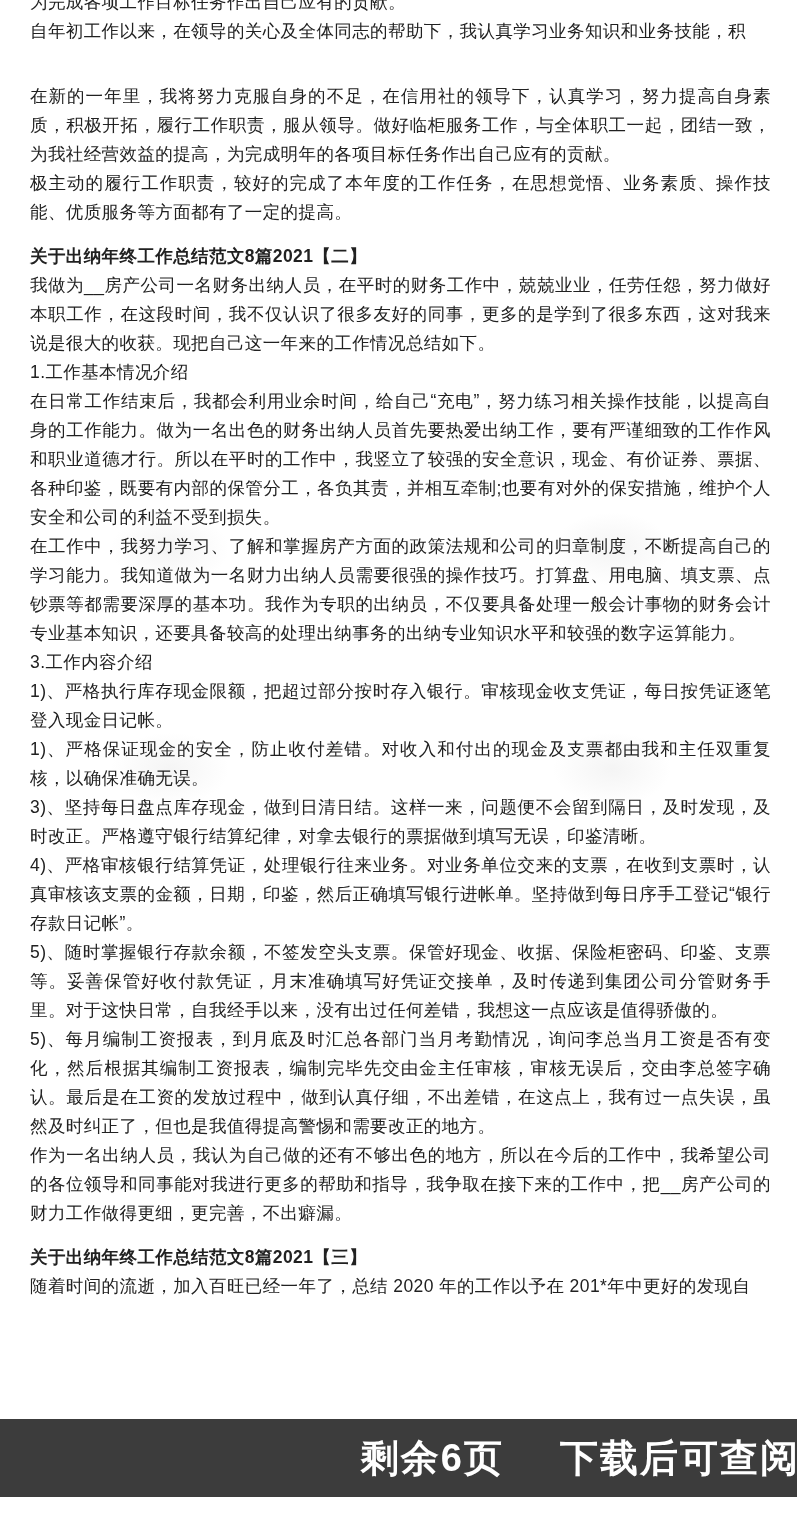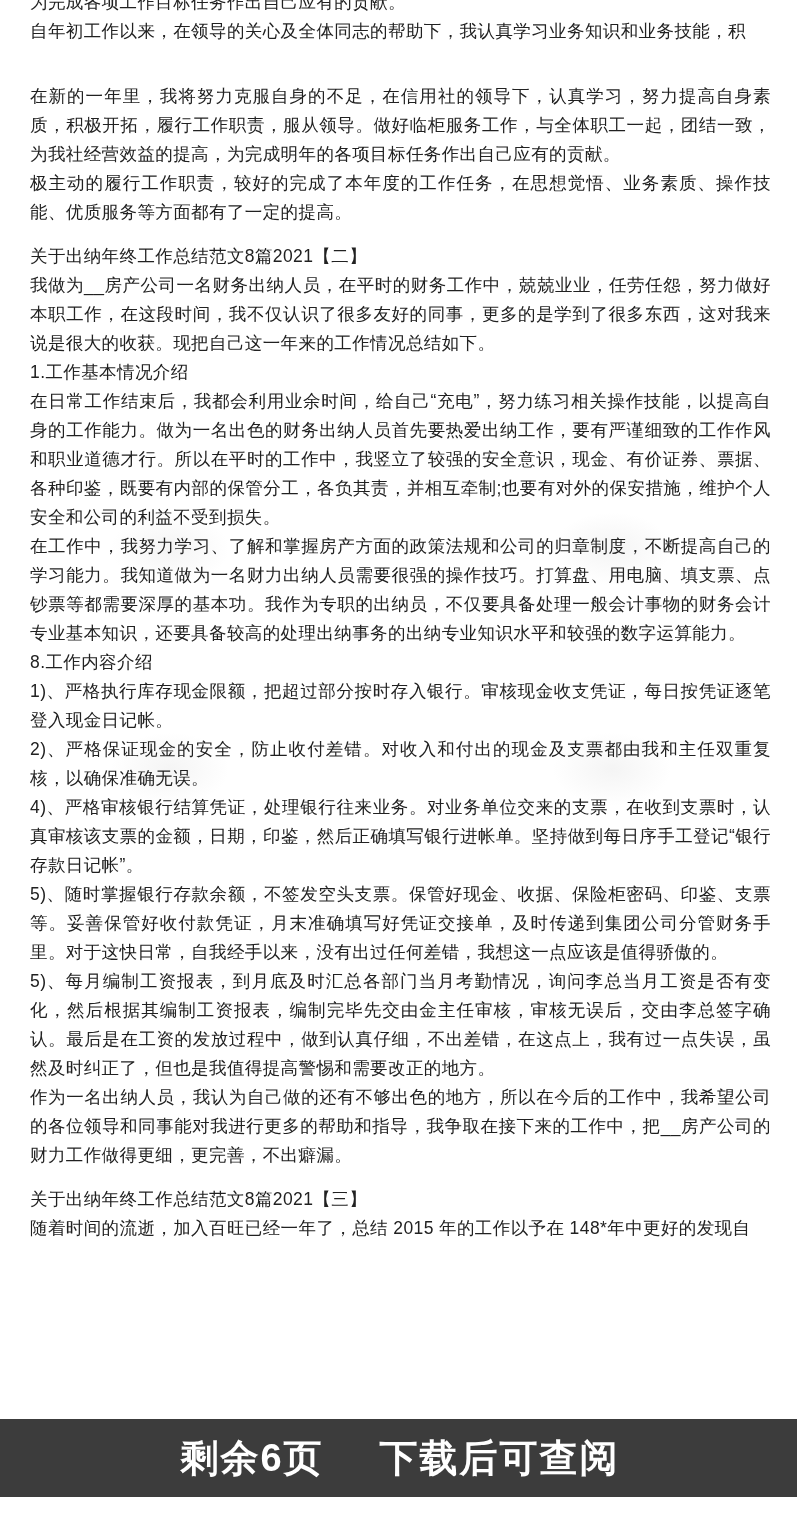--- a/index.html
+++ b/index.html
@@ -12,35 +12,35 @@
     position:relative; width:797px; height:1526px;
     background:#ffffff; overflow:hidden;
   }
   .content {
     position:absolute; left:30px; top:-12px; width:741px;
     color:#212121; font-size:17.5px; line-height:29px;
     letter-spacing:0.4px; text-align:justify;
   }
   .para { text-align:justify; }
   .clipped { white-space:nowrap; overflow:hidden; }
-  .heading { font-weight:400; }
+  .heading { font-weight:700; }
   .page-gap { height:36px; }
   .blank { height:15px; }
   .wm {
     position:absolute; width:120px; height:74px; pointer-events:none;
     background:radial-gradient(ellipse at center, rgba(150,150,150,0.10) 0%, rgba(150,150,150,0.0) 70%);
   }
   .wm1 { left:110px; top:512px; }
   .wm2 { left:552px; top:512px; }
   .wm3 { left:110px; top:732px; }
   .wm4 { left:552px; top:732px; }
   .banner {
     position:absolute; left:0; top:1419px; width:800px; height:78px;
     background:#3c3c3c; color:#ffffff;
-    display:flex; align-items:center; justify-content:center; gap:56px;
+    display:flex; align-items:center; justify-content:flex-end; gap:56px;
     font-size:38px; font-weight:700; letter-spacing:2px;
     cursor:pointer;
   }
 </style>
 </head>
 <body>
 
 <div class="page">
 
   <div class="wm wm1"></div>
@@ -53,30 +53,31 @@
     <p class="para">自年初工作以来，在领导的关心及全体同志的帮助下，我认真学习业务知识和业务技能，积</p>
     <div class="page-gap"></div>
     <p class="para">在新的一年里，我将努力克服自身的不足，在信用社的领导下，认真学习，努力提高自身素质，积极开拓，履行工作职责，服从领导。做好临柜服务工作，与全体职工一起，团结一致，为我社经营效益的提高，为完成明年的各项目标任务作出自己应有的贡献。</p>
     <p class="para">极主动的履行工作职责，较好的完成了本年度的工作任务，在思想觉悟、业务素质、操作技能、优质服务等方面都有了一定的提高。</p>
     <div class="blank"></div>
     <p class="para heading">关于出纳年终工作总结范文8篇2021【二】</p>
     <p class="para">我做为__房产公司一名财务出纳人员，在平时的财务工作中，兢兢业业，任劳任怨，努力做好本职工作，在这段时间，我不仅认识了很多友好的同事，更多的是学到了很多东西，这对我来说是很大的收获。现把自己这一年来的工作情况总结如下。</p>
     <p class="para">1.工作基本情况介绍</p>
     <p class="para">在日常工作结束后，我都会利用业余时间，给自己“充电”，努力练习相关操作技能，以提高自身的工作能力。做为一名出色的财务出纳人员首先要热爱出纳工作，要有严谨细致的工作作风和职业道德才行。所以在平时的工作中，我竖立了较强的安全意识，现金、有价证券、票据、各种印鉴，既要有内部的保管分工，各负其责，并相互牵制;也要有对外的保安措施，维护个人安全和公司的利益不受到损失。</p>
     <p class="para">在工作中，我努力学习、了解和掌握房产方面的政策法规和公司的归章制度，不断提高自己的学习能力。我知道做为一名财力出纳人员需要很强的操作技巧。打算盘、用电脑、填支票、点钞票等都需要深厚的基本功。我作为专职的出纳员，不仅要具备处理一般会计事物的财务会计专业基本知识，还要具备较高的处理出纳事务的出纳专业知识水平和较强的数字运算能力。</p>
-    <p class="para">8.工作内容介绍</p>
+    <p class="para">3.工作内容介绍</p>
     <p class="para">1)、严格执行库存现金限额，把超过部分按时存入银行。审核现金收支凭证，每日按凭证逐笔登入现金日记帐。</p>
-    <p class="para">2)、严格保证现金的安全，防止收付差错。对收入和付出的现金及支票都由我和主任双重复核，以确保准确无误。</p>
+    <p class="para">1)、严格保证现金的安全，防止收付差错。对收入和付出的现金及支票都由我和主任双重复核，以确保准确无误。</p>
+    <p class="para">3)、坚持每日盘点库存现金，做到日清日结。这样一来，问题便不会留到隔日，及时发现，及时改正。严格遵守银行结算纪律，对拿去银行的票据做到填写无误，印鉴清晰。</p>
     <p class="para">4)、严格审核银行结算凭证，处理银行往来业务。对业务单位交来的支票，在收到支票时，认真审核该支票的金额，日期，印鉴，然后正确填写银行进帐单。坚持做到每日序手工登记“银行存款日记帐”。</p>
     <p class="para">5)、随时掌握银行存款余额，不签发空头支票。保管好现金、收据、保险柜密码、印鉴、支票等。妥善保管好收付款凭证，月末准确填写好凭证交接单，及时传递到集团公司分管财务手里。对于这快日常，自我经手以来，没有出过任何差错，我想这一点应该是值得骄傲的。</p>
     <p class="para">5)、每月编制工资报表，到月底及时汇总各部门当月考勤情况，询问李总当月工资是否有变化，然后根据其编制工资报表，编制完毕先交由金主任审核，审核无误后，交由李总签字确认。最后是在工资的发放过程中，做到认真仔细，不出差错，在这点上，我有过一点失误，虽然及时纠正了，但也是我值得提高警惕和需要改正的地方。</p>
     <p class="para">作为一名出纳人员，我认为自己做的还有不够出色的地方，所以在今后的工作中，我希望公司的各位领导和同事能对我进行更多的帮助和指导，我争取在接下来的工作中，把__房产公司的财力工作做得更细，更完善，不出癖漏。</p>
     <div class="blank"></div>
     <p class="para heading">关于出纳年终工作总结范文8篇2021【三】</p>
-    <p class="para">随着时间的流逝，加入百旺已经一年了，总结 2015 年的工作以予在 148*年中更好的发现自</p>
+    <p class="para">随着时间的流逝，加入百旺已经一年了，总结 2020 年的工作以予在 201*年中更好的发现自</p>
   </div>
 
   <div class="banner">
     <span>剩余6页</span>
     <span>下载后可查阅</span>
   </div>
 
 </div>
 
 </body></html>

